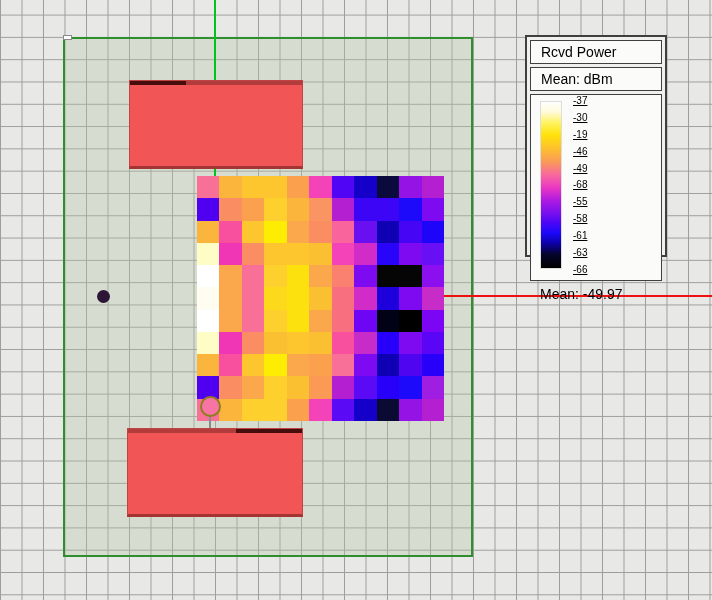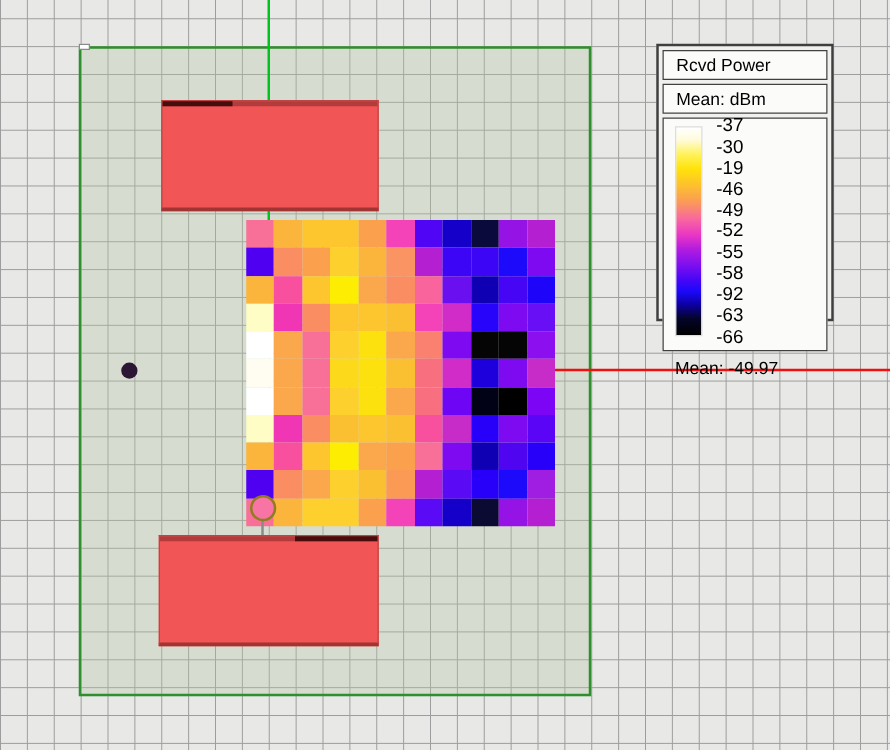--- a/index.html
+++ b/index.html
@@ -71,21 +71,21 @@
   .legend-title,.legend-type{ height:24px; line-height:22px; padding-left:10px; }
   .legend-scale{ position:relative; height:187px; }
   .colorbar{
     position:absolute; left:9px; top:6px; width:22px; height:168px;
     border:1px solid #dddddd; box-sizing:border-box;
   }
   .colorbar-ticks{
     position:absolute; left:42px; top:-2px; height:184px;
     display:flex; flex-direction:column; justify-content:space-between;
   }
-  .tick{ height:15px; line-height:15px; font-size:15px; }
+  .tick{ height:15px; line-height:15px; font-size:10px;text-decoration:underline; }
   .legend-stats{ height:38px; padding:2px 0 0 10px; line-height:17px; border:none; background:transparent; }
 </style>
 </head>
 <body>
 
 <div class="canvas">
 
   <div class="study-area">
     <div class="vertex-handle"></div>
   </div>
@@ -237,24 +237,24 @@
     <div class="legend-box legend-title">Rcvd Power</div>
     <div class="legend-box legend-type">Mean: dBm</div>
     <div class="legend-box legend-scale">
       <div class="colorbar" style="background: linear-gradient(rgb(255, 255, 255) 0%, rgb(255, 251, 218) 6%, rgb(255, 242, 90) 13%, rgb(255, 226, 10) 20%, rgb(253, 192, 46) 28%, rgb(250, 154, 88) 36%, rgb(248, 104, 158) 44%, rgb(233, 53, 197) 52%, rgb(176, 27, 224) 59%, rgb(128, 16, 238) 66%, rgb(74, 6, 246) 73%, rgb(28, 8, 250) 79%, rgb(13, 0, 168) 85%, rgb(4, 4, 42) 92%, rgb(0, 0, 0) 100%);"></div>
       <div class="colorbar-ticks">
           <div class="tick">-37</div>
           <div class="tick">-30</div>
           <div class="tick">-19</div>
           <div class="tick">-46</div>
           <div class="tick">-49</div>
-          <div class="tick">-52</div>
+          <div class="tick">-68</div>
           <div class="tick">-55</div>
           <div class="tick">-58</div>
-          <div class="tick">-92</div>
+          <div class="tick">-61</div>
           <div class="tick">-63</div>
           <div class="tick">-66</div>
         </div>
     </div>
     <div class="legend-box legend-stats">
       <div>Mean: -49.97</div>
     </div>
   </div>
 
 </div>

